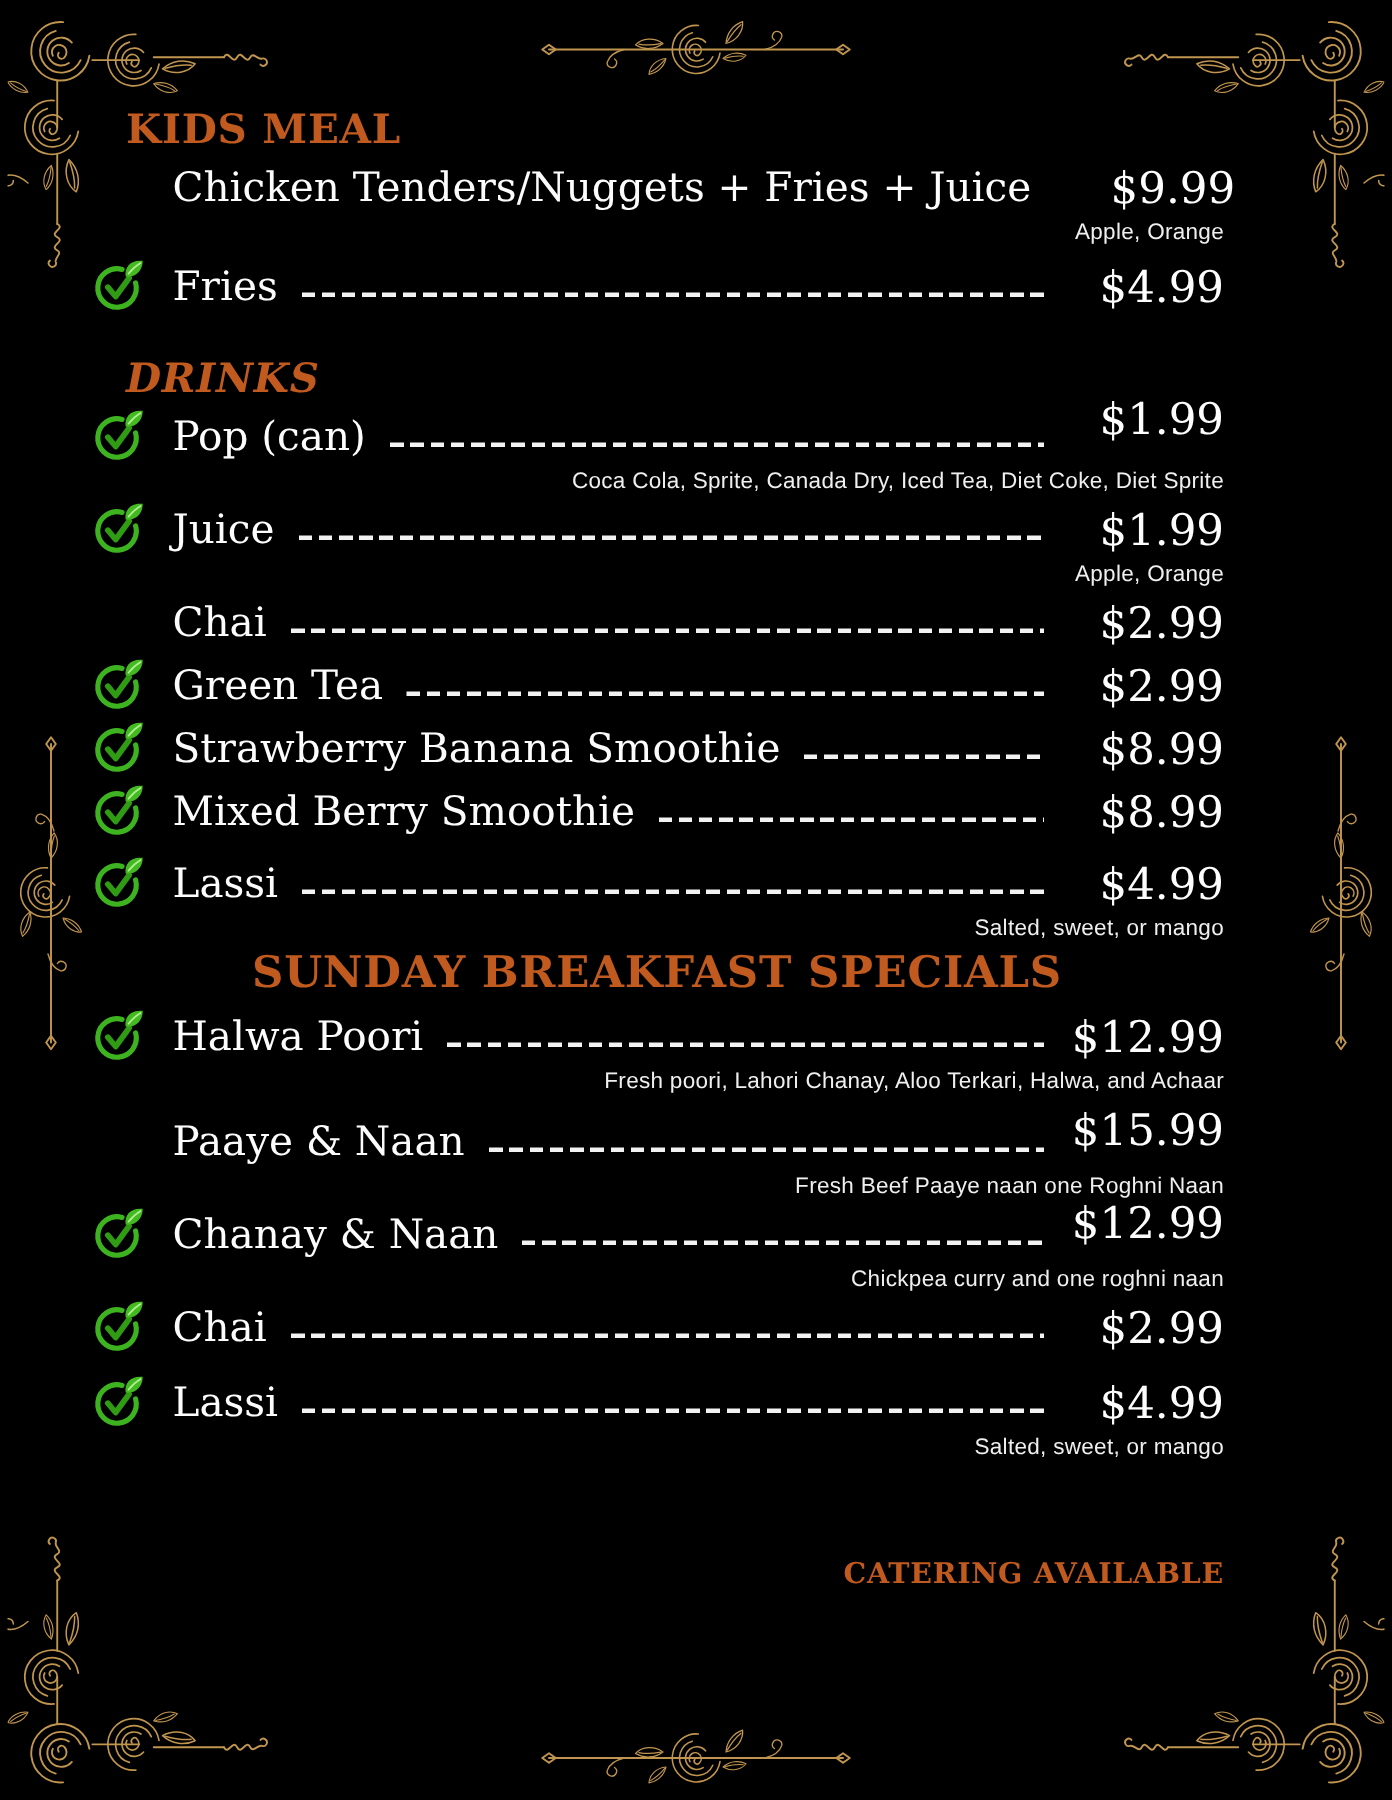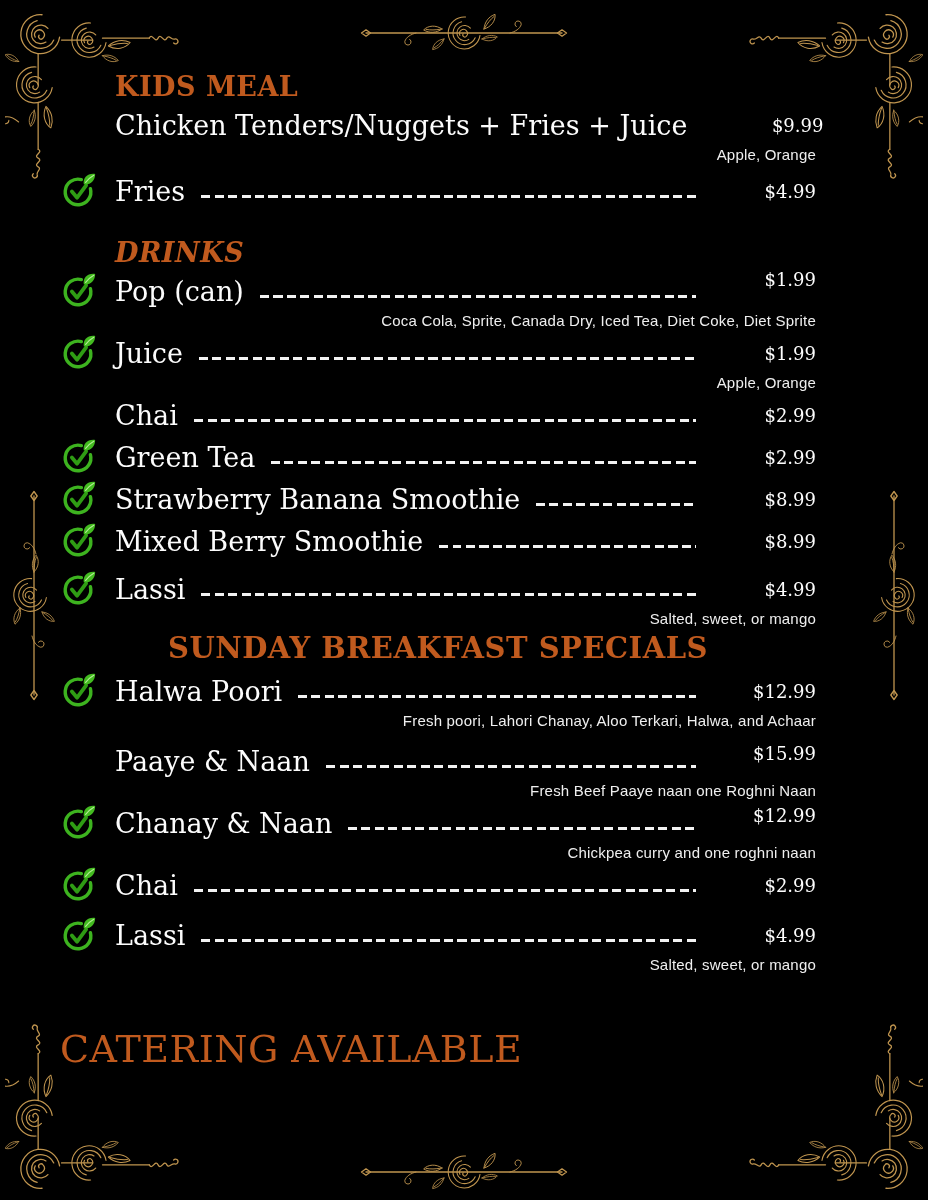--- a/index.html
+++ b/index.html
@@ -11,21 +11,21 @@
   }
   .menu {
     position: absolute; left: 60px; top: 70px; width: 756px;
     color: #fbfbfb;
   }
   .section-title {
     color: #c05a1e;
     font-size: 27px; font-weight: bold;
     letter-spacing: 0.5px;
     height: 34px; line-height: 34px;
-    margin-left: 55px;
+    margin-left: 24px;
   }
   .section-title.centered {
     text-align: center; margin-left: 0;
     font-size: 29px; height: 36px; line-height: 36px;
     margin-bottom: 4px;
   }
   .row {
     display: flex; align-items: center;
     height: 42px;
   }
@@ -34,34 +34,34 @@
   .name {
     font-size: 27px; color: #fcfcfc; white-space: nowrap;
   }
   .leader {
     flex: 1 1 auto; height: 3px; margin: 0 18px 0 16px;
     transform: translateY(5px);
     background: repeating-linear-gradient(90deg, #f2f2f2 0 9px, transparent 9px 13.5px);
   }
   .price {
     flex: 0 0 102px; width: 102px; text-align: right;
-    font-size: 18px; color: #fdfdfd; white-space: nowrap;
+    font-size: 29px; color: #fdfdfd; white-space: nowrap;
   }
   .price.raise { transform: translateY(-12px); }
   .price.raise-sm { transform: translateY(-8px); }
   .desc {
     font-family: "Liberation Sans", sans-serif;
     font-size: 15px; color: #efefef; letter-spacing: 0.2px;
     margin-left: 55px; height: 20px; line-height: 18px; text-align: right;
   }
   .mt4 { margin-top: 4px; align-items: center; } .mt6 { margin-top: 6px; } .mt8 { margin-top: 8px; }
   .mt24 { margin-top: 24px; font-style: italic; }
   .footer-title {
-    color: #c05a1e; font-size: 38px; font-weight: normal;
-    letter-spacing: 0.5px; text-align: left;
+    color: #c05a1e; font-size: 19px; font-weight: bold;
+    letter-spacing: 0.5px; text-align: right;
     margin-top: 56px; height: 34px; line-height: 34px;
   }
   
   .orn { position: absolute; pointer-events: none; }
   .corner { width: 195px; height: 195px; }
   .corner.tl { left: 5px; top: 5px; }
   .corner.tr { right: 5px; top: 5px; transform: scaleX(-1); }
   .corner.bl { left: 5px; bottom: 2px; transform: scaleY(-1); }
   .corner.br { right: 5px; bottom: 2px; transform: scale(-1,-1); }
   .hdivider { width: 212px; height: 52px; left: 358px; }

